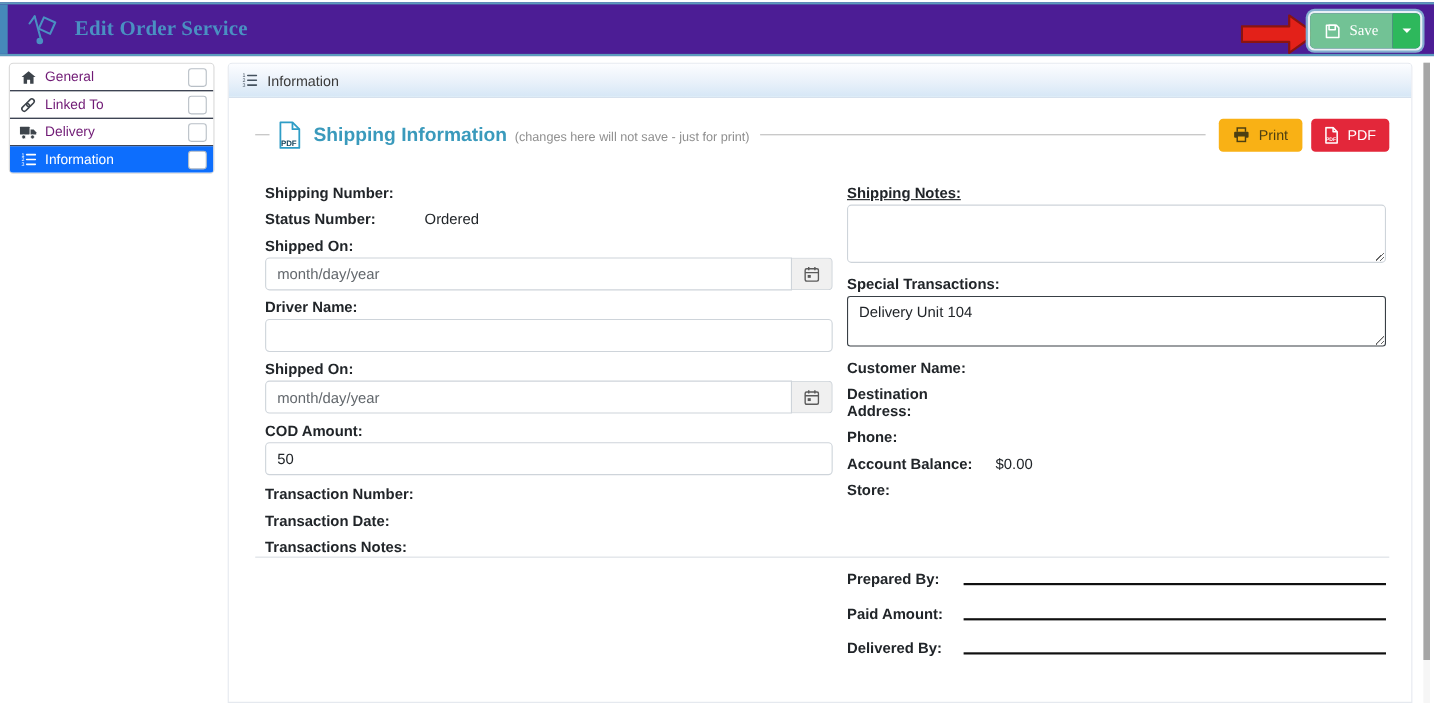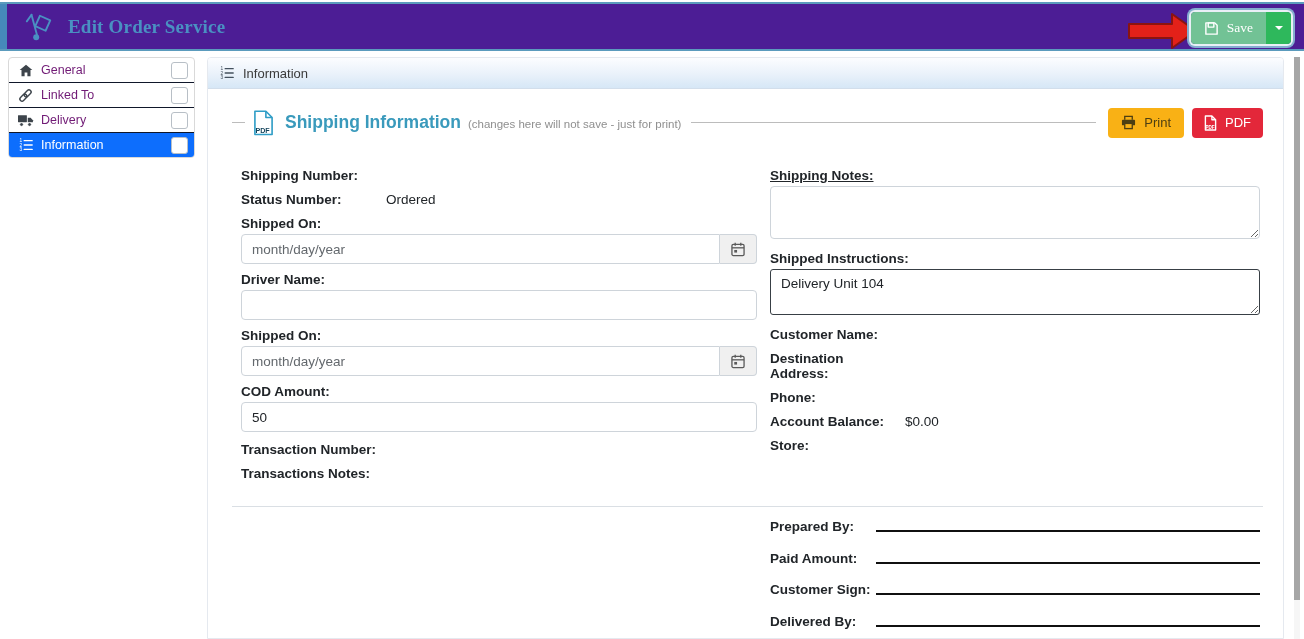--- a/index.html
+++ b/index.html
@@ -259,28 +259,31 @@
               <rect x="3.5" y="8.5" width="3" height="2.8" fill="#5a5a5a" stroke="none"></rect>
             </svg>
           </span>
         </div>
         <div class="form-label">COD Amount:</div>
         <input class="text-input" value="50" style="">
         <div class="static-row" style="margin-top:10px;">
           <span class="s-label" style="width:auto;">Transaction Number:</span>
         </div>
         <div class="static-row">
+          <span class="s-label" style="width:auto;">Transaction Date:</span>
+        </div>
+        <div class="static-row">
           <span class="s-label" style="width:auto;">Transactions Notes:</span>
         </div>
       </div>
 
       <div class="col-right">
         <div class="form-label" style="margin-top:7px;text-decoration:underline;">Shipping Notes:</div>
         <textarea class="textarea ta-notes" style=""></textarea>
-        <div class="form-label">Shipped Instructions:</div>
+        <div class="form-label">Special Transactions:</div>
         <textarea class="textarea ta-special" style="">Delivery Unit 104</textarea>
         <div class="static-row">
           <span class="s-label">Customer Name:</span>
         </div>
         <div class="static-row">
           <span class="s-label">Destination Address:</span>
         </div>
         <div class="static-row">
           <span class="s-label">Phone:</span>
         </div>
@@ -298,24 +301,20 @@
       <div class="signature">
         <div class="sig-row">
           <span class="sig-label">Prepared By:</span>
           <span class="sig-line"></span>
         </div>
         <div class="sig-row">
           <span class="sig-label">Paid Amount:</span>
           <span class="sig-line"></span>
         </div>
         <div class="sig-row">
-          <span class="sig-label">Customer Sign:</span>
-          <span class="sig-line"></span>
-        </div>
-        <div class="sig-row">
           <span class="sig-label">Delivered By:</span>
           <span class="sig-line"></span>
         </div>
       </div>
 
     </div>
   </div>
 
   <div class="scrollbar">
     <div class="scroll-thumb"></div>

